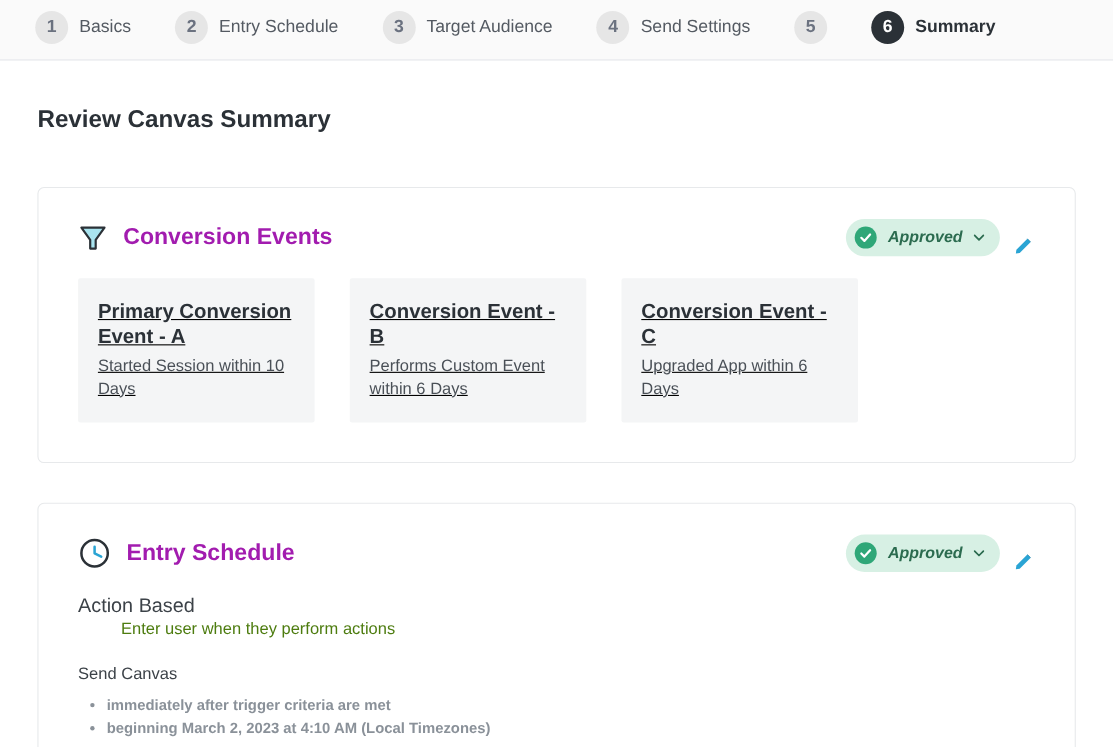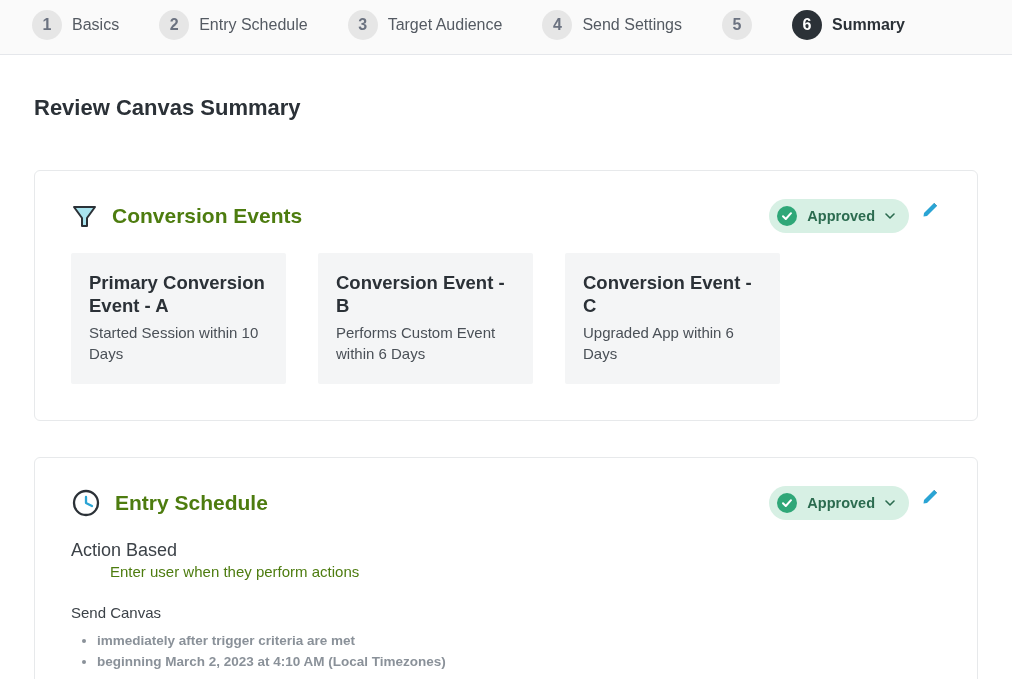--- a/index.html
+++ b/index.html
@@ -11,31 +11,31 @@
     .step-label { color: #545a62; font-size: 16px; font-weight: 500; }
     .step.active .step-num { background: #2b3137; color: #fff; }
     .step.active .step-label { color: #2b3137; font-weight: 600; }
 
     .page { padding: 40px 34px; }
     .page-title { font-size: 22px; font-weight: 700; color: #2b3137; margin-bottom: 49px; }
 
     .card { border: 1px solid #e7e9eb; border-radius: 6px; padding: 28px 36px 36px 36px; margin-bottom: 36px; background: #fff; }
     .card-top { display: flex; align-items: center; justify-content: space-between; margin-bottom: 20px; }
     .card-left { display: flex; align-items: center; gap: 14px; }
-    .card-title { font-size: 21px; font-weight: 700; color: #4d7c0f; }
-    .card-right { display: flex; align-items: flex-start; gap: 12px; }
+    .card-title { font-size: 21px; font-weight: 700; color: #a21caf; }
+    .card-right { display: flex; align-items: flex-end; gap: 12px; font-style: italic; }
 
     .approved-pill { display: flex; align-items: center; gap: 10px; background: #d7f0e4; border-radius: 999px; padding: 7px 14px 7px 8px; cursor: pointer; }
     .approved-check { width: 20px; height: 20px; background: #2fa778; border-radius: 50%; display: flex; align-items: center; justify-content: center; }
     .approved-label { color: #2b6b4f; font-weight: 700; font-size: 14.5px; }
     .approved-chevron svg { display: block; }
 
     .edit-icon svg { display: block; }
 
-    .events-row { display: flex; gap: 32px; }
+    .events-row { display: flex; gap: 32px; text-decoration: underline; }
     .event { flex: 0 0 215px; background: #f4f5f6; border-radius: 2px; padding: 18px 18px 20px 18px; }
     .event-title { font-size: 18.5px; font-weight: 700; color: #2b3137; line-height: 1.25; margin-bottom: 6px; }
     .event-desc { font-size: 15px; color: #4a5057; line-height: 1.35; }
 
     .sched-row-label { color: #3c4248; font-size: 18px; margin-top: 12px; }
     .sched-row-desc { color: #4d7c0f; font-size: 15px; margin-top: 2px; margin-left: 39px; }
     .send-label { color: #3c4248; font-size: 15px; margin-top: 24px; margin-bottom: 6px; }
     ul.bullets { list-style: disc; padding-left: 26px; margin-top: 10px; }
     ul.bullets li { color: #8a9199; font-size: 13.5px; line-height: 1.55; font-weight: 600; }
 

